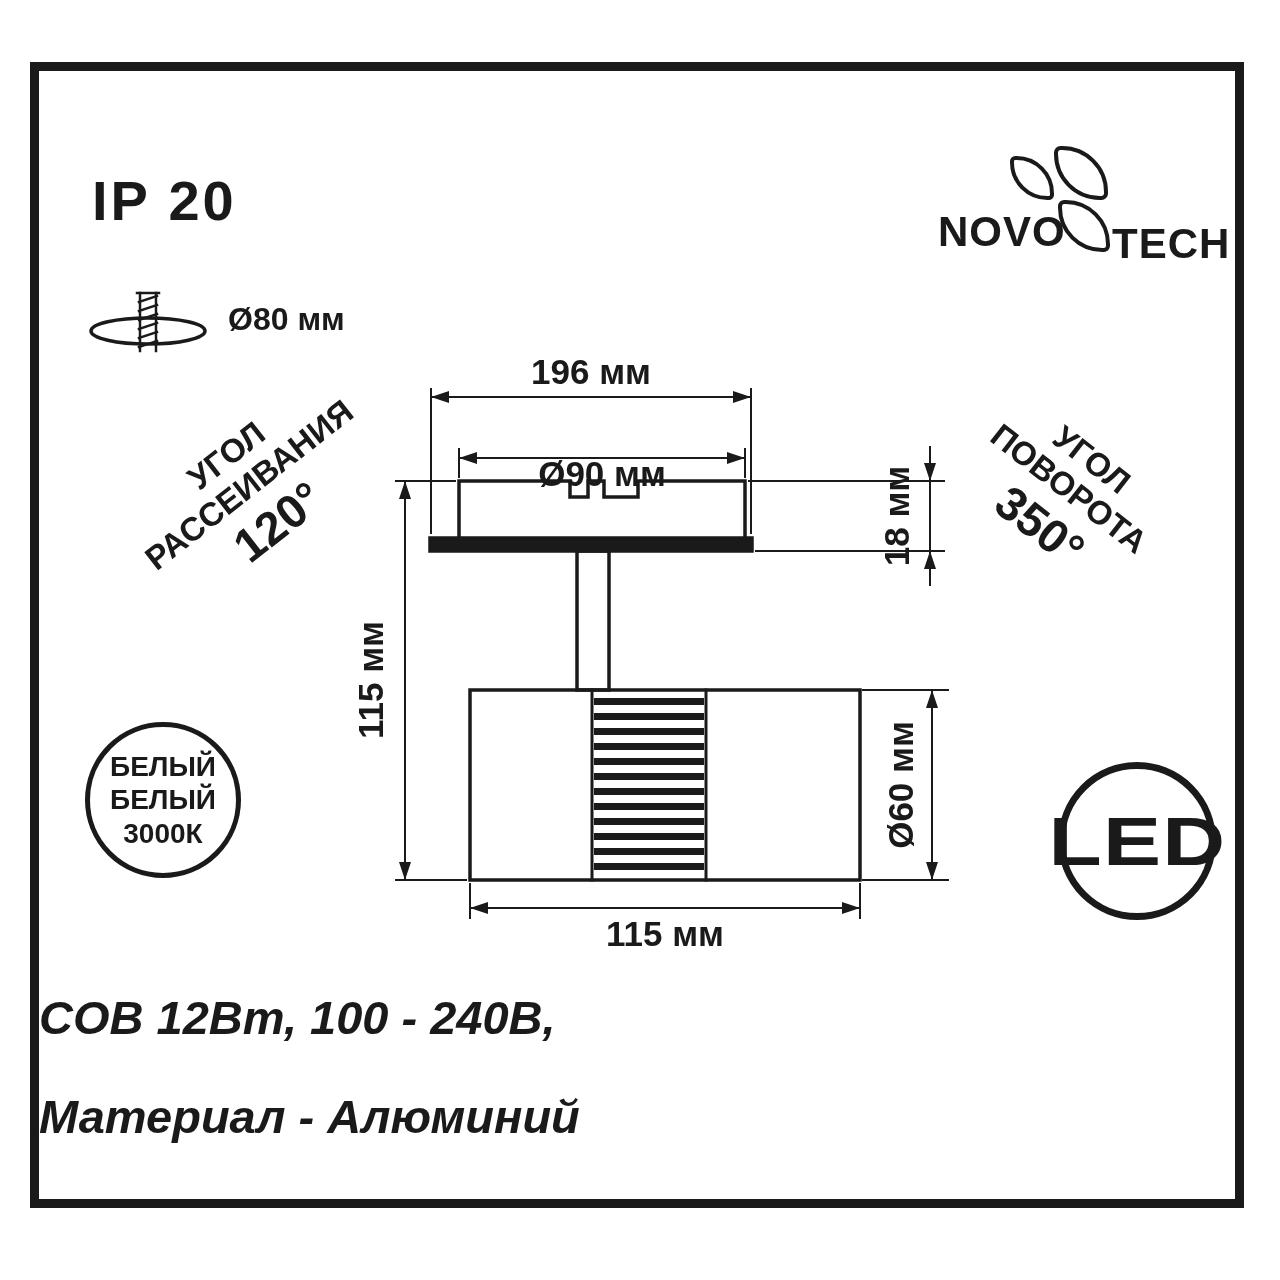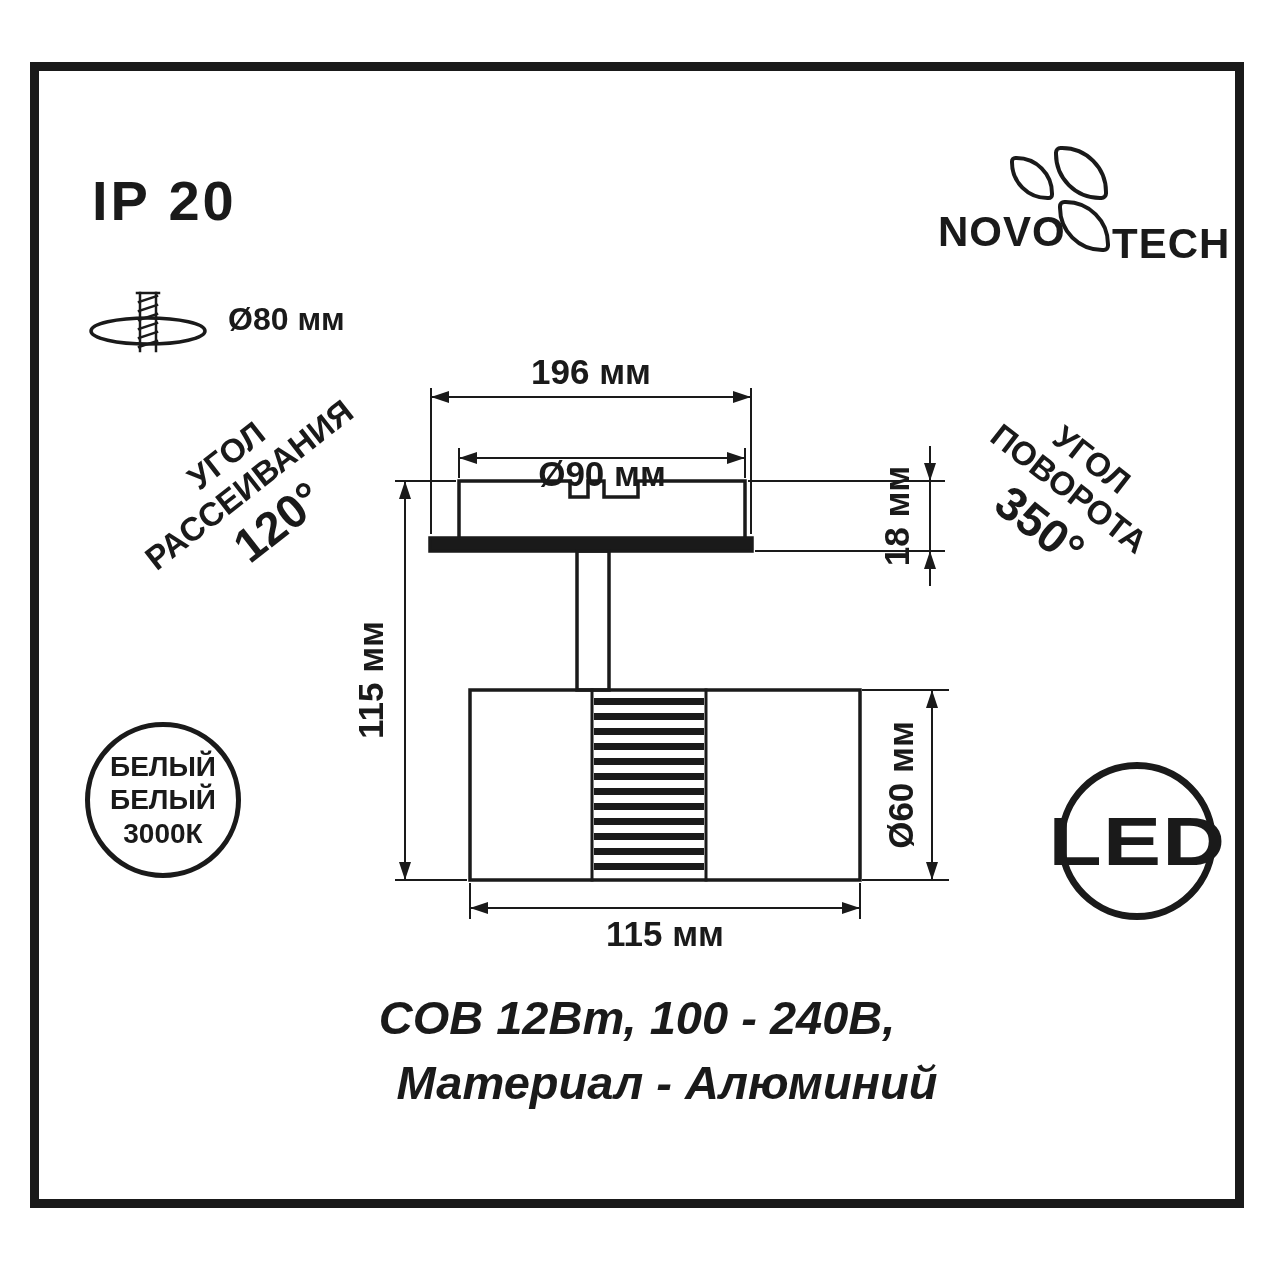--- a/index.html
+++ b/index.html
@@ -59,23 +59,23 @@
     left:85px; top:722px; width:146px; height:146px; border:5px solid var(--ink);
     font-size:28px; line-height:1.18;
   }
   .badge-led {
     left:1058px; top:762px; width:144px; height:144px; border:7px solid var(--ink);
     font-size:68px; letter-spacing:1px;
   }
   .badge-led .stretch { display:inline-block; transform:scale(1.28,1); }
 
   
-  .spec { left:39px; width:1196px; text-align:center; font-size:47px; font-weight:bold; font-style:italic; }
+  .spec { left:39px; width:1196px; font-size:47px; font-weight:bold; font-style:italic; }
   .spec-1 { top:990px; }
-  .spec-2 { top:1055px;padding-left:30px; }
+  .spec-2 { top:1089px; }
 </style>
 </head>
 <body>
 
 <div class="abs frame"></div>
 
 <div class="abs ip-rating">IP 20</div>
 <div class="abs cutout-label">Ø80 мм</div>
 
 <svg class="abs art" width="1280" height="1280" viewBox="0 0 1280 1280">

